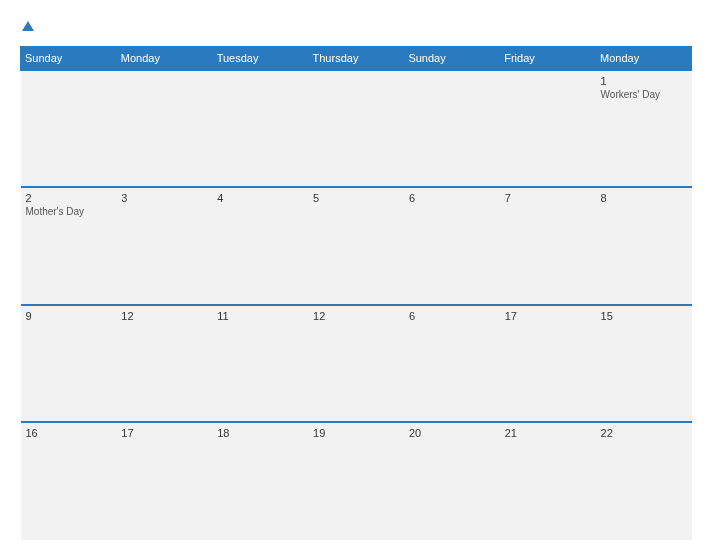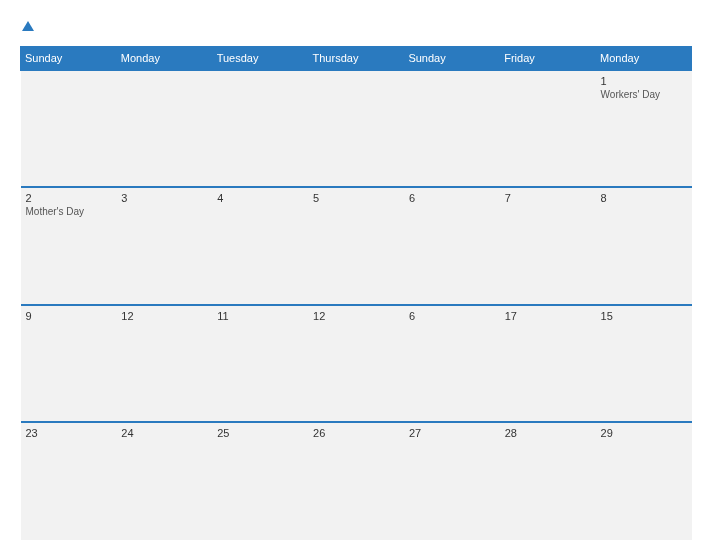--- a/index.html
+++ b/index.html
@@ -191,36 +191,36 @@
           </td>
           <td>
             <span class="day-number">17</span>
           </td>
           <td>
             <span class="day-number">15</span>
           </td>
         </tr>
         <tr>
           <td>
-            <span class="day-number">23</span>
-          </td>
-          <td>
-            <span class="day-number">24</span>
-          </td>
-          <td>
-            <span class="day-number">25</span>
-          </td>
-          <td>
-            <span class="day-number">26</span>
-          </td>
-          <td>
-            <span class="day-number">27</span>
-          </td>
-          <td>
-            <span class="day-number">28</span>
-          </td>
-          <td>
-            <span class="day-number">29</span>
+            <span class="day-number">16</span>
+          </td>
+          <td>
+            <span class="day-number">17</span>
+          </td>
+          <td>
+            <span class="day-number">18</span>
+          </td>
+          <td>
+            <span class="day-number">19</span>
+          </td>
+          <td>
+            <span class="day-number">20</span>
+          </td>
+          <td>
+            <span class="day-number">21</span>
+          </td>
+          <td>
+            <span class="day-number">22</span>
           </td>
         </tr>
       </tbody>
   </table>
 </div>
 
 </body></html>

